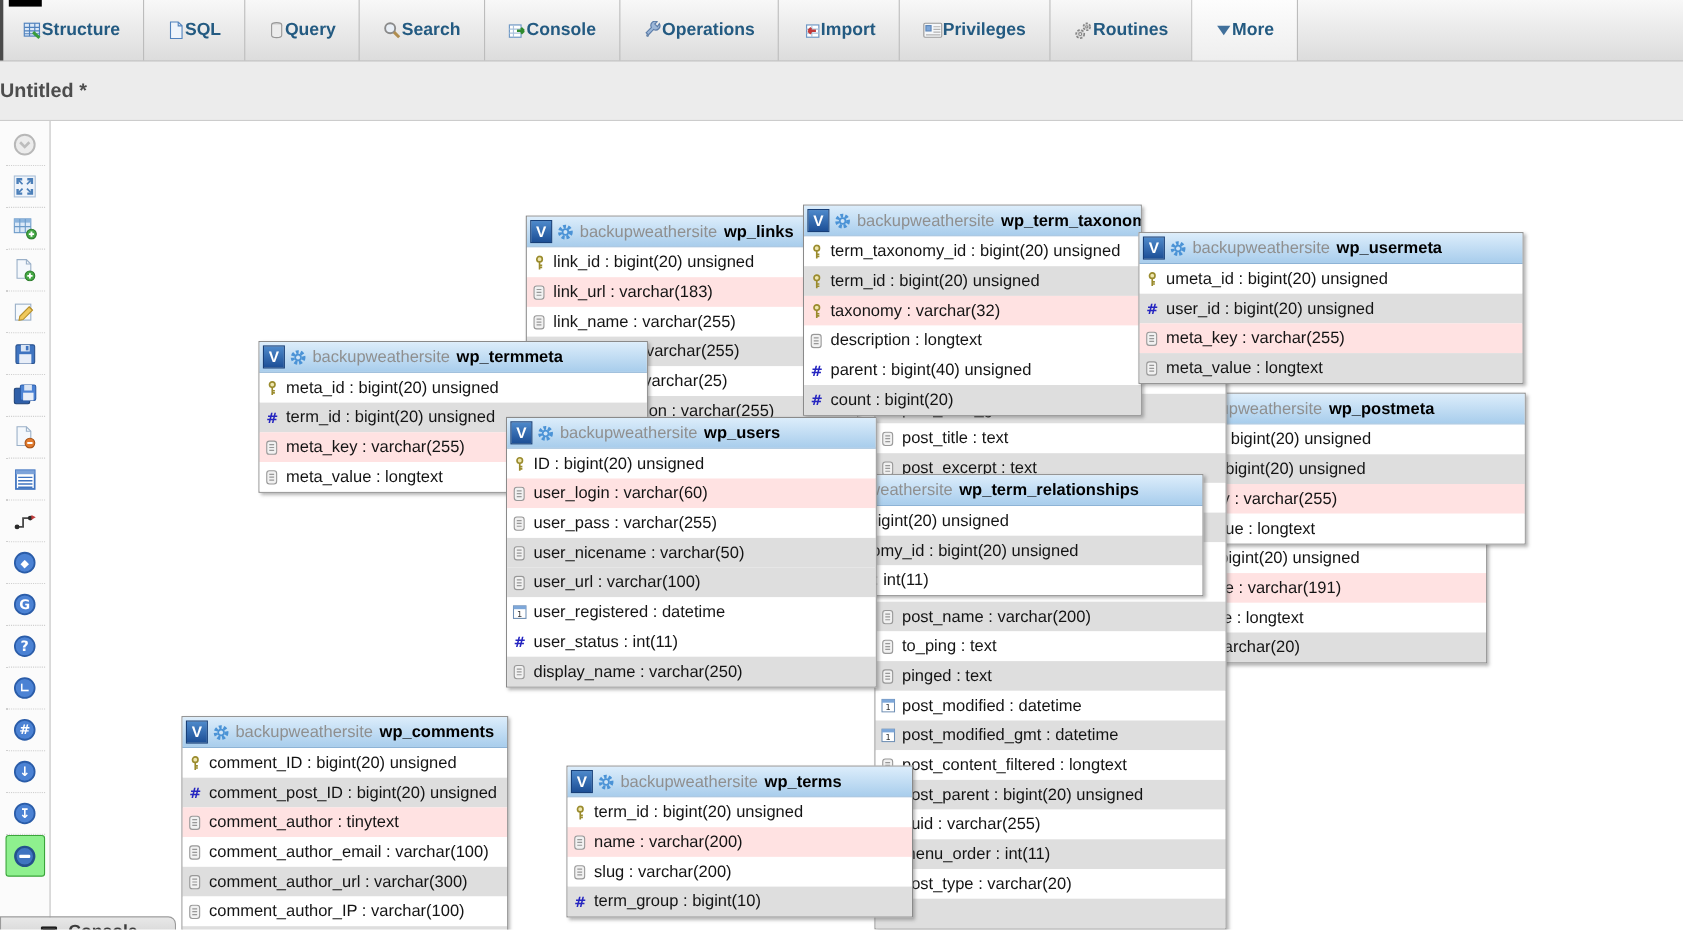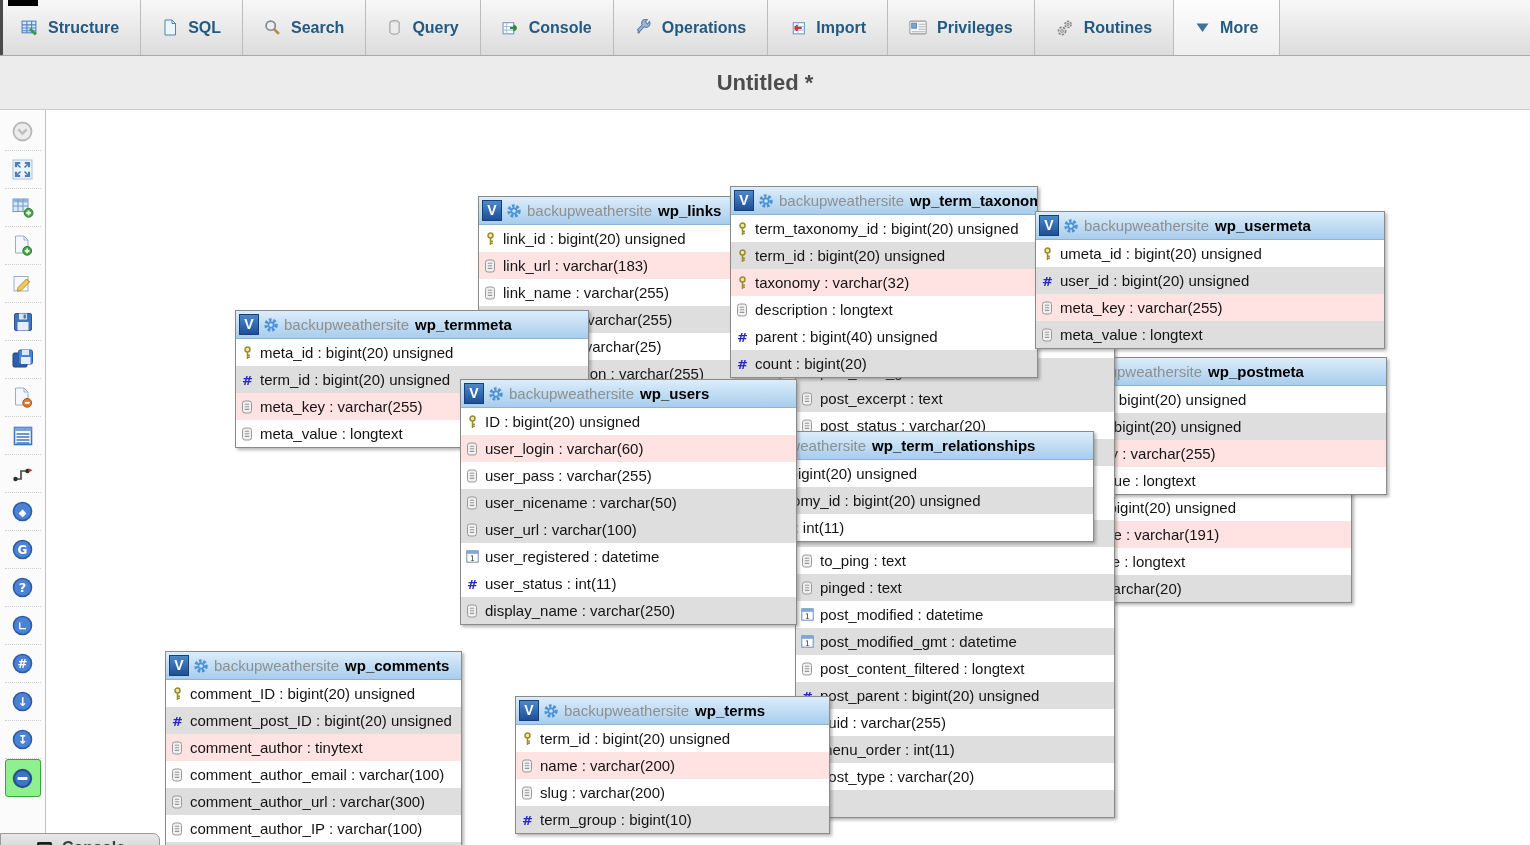--- a/index.html
+++ b/index.html
@@ -7,31 +7,31 @@
     width:1530px;height:845px;overflow:hidden;position:relative;
     background:#fff;font-family:"Liberation Sans",sans-serif;
     -webkit-font-smoothing:antialiased;
   }
   
   #topbar{
     height:55px;background:linear-gradient(#f8f8f8,#dcdcdc);
     border-bottom:1px solid #a8a8a8;display:flex;align-items:stretch;
   }
   .tab{
-    display:flex;align-items:center;gap:10px;padding:0 21px;
+    display:flex;align-items:center;padding:0 21px;
     border-right:1px solid #bcbcbc;color:#235a81;font-weight:bold;
     font-size:16px;cursor:pointer;white-space:nowrap;
   }
   .tab.more{background:linear-gradient(#fdfdfd,#eeeeee)}
   .ticon{display:flex;align-items:center}
   
   #titlebar{
     height:53px;background:#ececec;border-bottom:1px solid #cccccc;
-    display:flex;align-items:center;justify-content:center;
-    font-weight:bold;font-size:22px;color:#4d4d4d;
+    display:flex;align-items:center;
+    font-weight:bold;font-size:18px;color:#4d4d4d;
   }
   
   #sidebar{
     position:absolute;left:0;top:110px;bottom:0;width:46px;
     background:#fbfbfb;border-right:1px solid #c2c2c2;
     display:flex;flex-direction:column;align-items:center;padding-top:3px;
     box-sizing:border-box;z-index:30;
   }
   .side-btn{
     width:36px;height:38px;display:flex;align-items:center;justify-content:center;
@@ -100,35 +100,35 @@
       <span class="ticon">
         <svg width="16" height="17" viewBox="0 0 16 17">
           <path d="M3 1h7l3.5 3.5V16H3z" fill="#eef4fb" stroke="#4f81bd"></path>
           <path d="M10 1v3.5h3.5" fill="none" stroke="#4f81bd"></path>
         </svg>
       </span>
       <span>SQL</span>
     </div>
     <div class="tab">
       <span class="ticon">
+        <svg width="15" height="17" viewBox="0 0 15 16">
+          <ellipse cx="7.5" cy="3.2" rx="4.6" ry="2.1" fill="#dcdcdc" stroke="#979797"></ellipse>
+          <path d="M2.9 3.2v9.4c0 1.2 2.1 2.1 4.6 2.1s4.6-.9 4.6-2.1V3.2" fill="#ececec" stroke="#979797"></path>
+        </svg>
+      </span>
+      <span>Query</span>
+    </div>
+    <div class="tab">
+      <span class="ticon">
         <svg width="17" height="17" viewBox="0 0 16 16">
           <circle cx="6.3" cy="6.3" r="4.3" fill="#e9eff6" stroke="#8a8a8a" stroke-width="1.6"></circle>
           <line x1="9.6" y1="9.6" x2="14" y2="14" stroke="#b08d4f" stroke-width="2.6"></line>
         </svg>
       </span>
       <span>Search</span>
-    </div>
-    <div class="tab">
-      <span class="ticon">
-        <svg width="15" height="17" viewBox="0 0 15 16">
-          <ellipse cx="7.5" cy="3.2" rx="4.6" ry="2.1" fill="#dcdcdc" stroke="#979797"></ellipse>
-          <path d="M2.9 3.2v9.4c0 1.2 2.1 2.1 4.6 2.1s4.6-.9 4.6-2.1V3.2" fill="#ececec" stroke="#979797"></path>
-        </svg>
-      </span>
-      <span>Query</span>
     </div>
     <div class="tab">
       <span class="ticon">
         <svg width="17" height="16" viewBox="0 0 16 15">
           <rect x="1" y="2.5" width="10" height="10.5" fill="#fff" stroke="#6d97c4"></rect>
           <path d="M1 6h10M1 9.5h10M4.5 2.5v10.5" stroke="#a9c2db"></path>
           <path d="M7.5 7.5h6m0 0L11 5m2.5 2.5L11 10" fill="none" stroke="#2e8b2e" stroke-width="2.1"></path>
         </svg>
       </span>
       <span>Console</span>
@@ -560,20 +560,29 @@
       </div>
       <div class="col-row bg-gray">
         <span class="cicon">
           <svg width="13" height="13" viewBox="0 0 13 13">
             <rect x="0.8" y="0.8" width="11.4" height="11.4" fill="#fff" stroke="#6f8fb4"></rect>
             <rect x="0.8" y="0.8" width="11.4" height="3" fill="#7da7d9"></rect>
             <text x="6.5" y="10.6" text-anchor="middle" font-size="7.5" fill="#333" font-family="DejaVu Sans, sans-serif">1</text>
           </svg>
         </span>
         <span>post_date_gmt : datetime</span>
+      </div>
+      <div class="col-row bg-white">
+        <span class="cicon">
+          <svg width="12" height="14" viewBox="0 0 12 14">
+            <rect x="1.5" y="1" width="9" height="12" rx="2.4" fill="#f1f1f1" stroke="#989898"></rect>
+            <path d="M3.8 4.2h4.4M3.8 6.8h4.4M3.8 9.4h4.4" stroke="#989898" stroke-width="1.1"></path>
+          </svg>
+        </span>
+        <span>post_title : text</span>
       </div>
       <div class="col-row bg-gray">
         <span class="cicon">
           <svg width="12" height="14" viewBox="0 0 12 14">
             <rect x="1.5" y="1" width="9" height="12" rx="2.4" fill="#f1f1f1" stroke="#989898"></rect>
             <path d="M3.8 4.2h4.4M3.8 6.8h4.4M3.8 9.4h4.4" stroke="#989898" stroke-width="1.1"></path>
           </svg>
         </span>
         <span>post_excerpt : text</span>
       </div>

